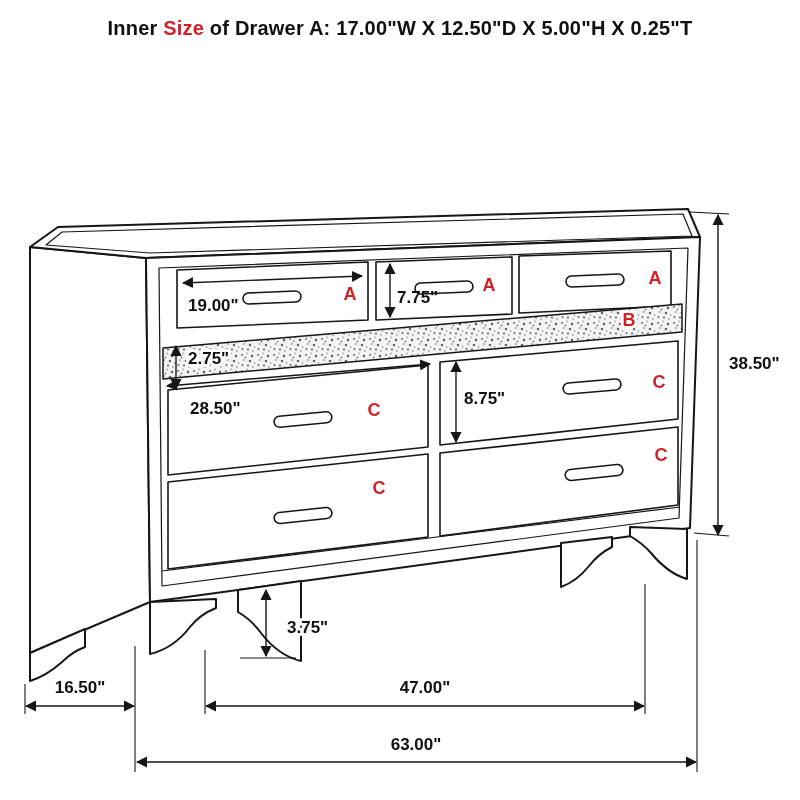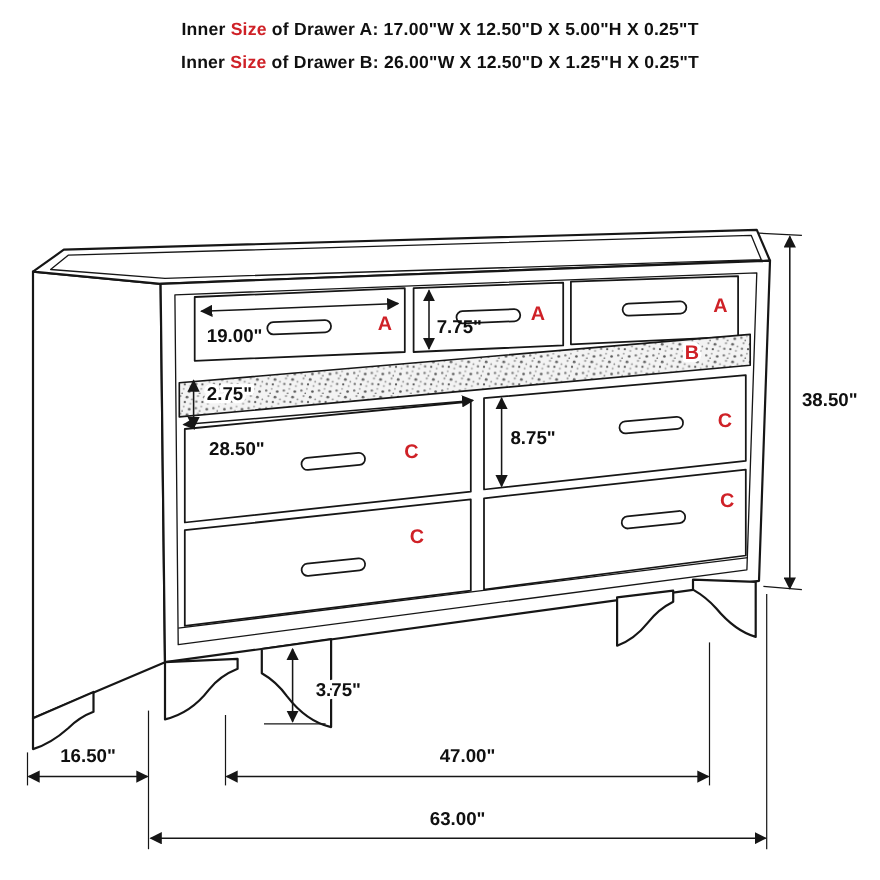--- a/index.html
+++ b/index.html
@@ -1,39 +1,38 @@
 <!DOCTYPE html>
 <html><head>
 <meta charset="utf-8">
 <style>
   html,body{margin:0;padding:0;width:800px;height:800px;background:#ffffff;overflow:hidden;}
   .page{position:relative;width:800px;height:800px;font-family:"Liberation Sans",sans-serif;}
   .header{position:absolute;top:13px;left:0;width:100%;text-align:center;
-          font-size:16px;font-weight:700;color:#101010;line-height:30px;letter-spacing:.2px;}
+          font-size:20px;font-weight:700;color:#101010;line-height:30px;letter-spacing:.2px;}
   .accent{color:#cf2127;}
   .diagram-svg{position:absolute;top:0;left:0;}
   .dim{font-family:"Liberation Sans",sans-serif;font-size:17px;font-weight:700;fill:#101010;}
   .redletter{font-family:"Liberation Sans",sans-serif;font-size:18px;font-weight:700;fill:#cf2127;}
   .halo{paint-order:stroke;stroke:#ffffff;stroke-width:6px;stroke-linejoin:round;}
   .outline{fill:#ffffff;stroke:#161616;stroke-width:2;stroke-linejoin:round;}
   .thin{fill:none;stroke:#161616;stroke-width:1.2;stroke-linejoin:round;}
   .drawer{fill:#ffffff;stroke:#161616;stroke-width:1.6;stroke-linejoin:round;}
   .band{stroke:#161616;stroke-width:1.5;stroke-linejoin:round;}
   .handle{fill:#ffffff;stroke:#161616;stroke-width:1.6;}
   .arrow{stroke:#161616;stroke-width:1.4;}
   .ext{stroke:#161616;stroke-width:1.1;}
 </style>
 </head>
 <body>
 
 <div class="page">
 
   <div class="header">
     <div class="hline"><span>Inner</span> <span class="accent">Size</span> <span>of Drawer A: 17.00"W X 12.50"D X 5.00"H X 0.25"T</span></div>
-    <div class="hline"><span>Inner</span> <span class="accent">Size</span> <span>of Drawer B: 26.00"W X 12.50"D X 1.25"H X 0.25"T</span></div>
   </div>
 
   <svg class="diagram-svg" width="800" height="800" viewBox="0 0 800 800">
     <defs>
       <pattern id="sparkle" width="16" height="16" patternUnits="userSpaceOnUse">
         <rect width="16" height="16" fill="#f3f3f3"></rect>
         <circle cx="2" cy="3" r="1.1" fill="#777"></circle>
         <circle cx="7" cy="1.5" r="0.9" fill="#aaa"></circle>
         <circle cx="12" cy="4" r="1.2" fill="#555"></circle>
         <circle cx="4" cy="8" r="1" fill="#999"></circle>

